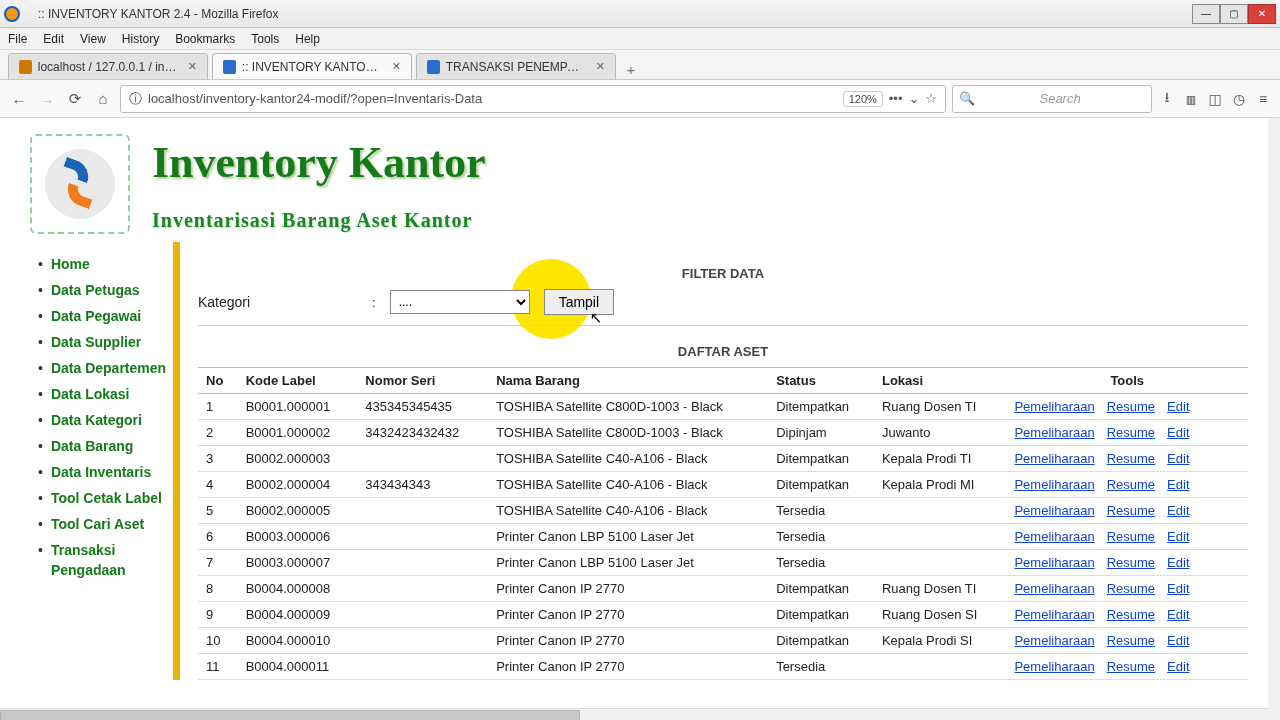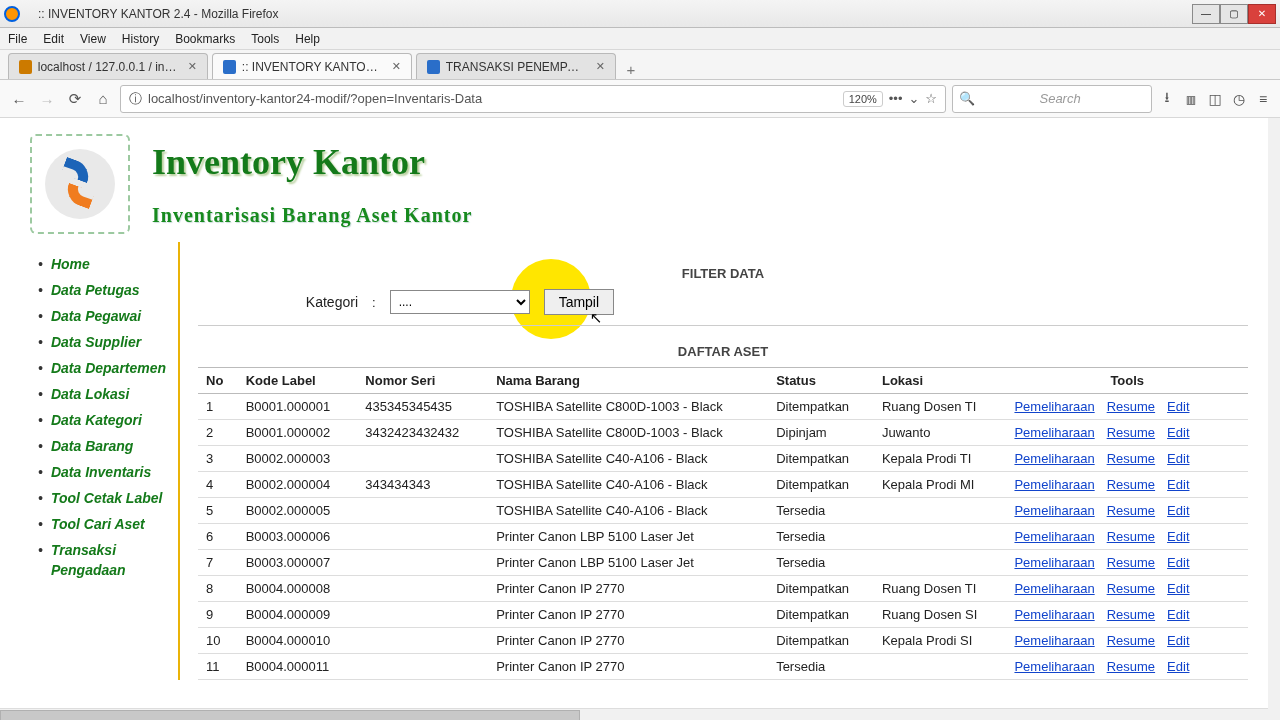--- a/index.html
+++ b/index.html
@@ -39,36 +39,36 @@
 .tool-icon { width:18px; height:18px; color:#555; display:flex; align-items:center; justify-content:center; font-size:14px; }
 
 
 .viewport { position:relative; height:604px; overflow:hidden; border-right:12px solid #f1f1f1; }
 .page { padding:10px 20px 0 30px; }
 .banner { display:flex; align-items:center; gap:22px; padding:6px 0 8px 0; }
 .banner-logo { width:100px; height:100px; border:2px dashed #9cc9a0; border-radius:6px; display:flex; align-items:center; justify-content:center; }
 .logo-circle { width:70px; height:70px; border-radius:50%; background:#e9e9e9; position:relative; }
 .logo-arrow1 { position:absolute; left:18px; top:12px; width:28px; height:18px; border-top:10px solid #1c64b8; border-right:10px solid #1c64b8; border-top-right-radius:22px; transform:rotate(20deg); }
 .logo-arrow2 { position:absolute; left:20px; top:38px; width:28px; height:18px; border-bottom:10px solid #f07c1f; border-left:10px solid #f07c1f; border-bottom-left-radius:22px; transform:rotate(20deg); }
-.banner-title { font-family: Georgia, "Times New Roman", serif; font-size:36px; font-weight:bold; color:#147a1a; text-shadow:2px 2px 2px #b8cf9d; }
+.banner-title { font-family: Georgia, "Times New Roman", serif; font-size:44px; font-weight:bold; color:#147a1a; text-shadow:2px 2px 2px #b8cf9d; }
 .banner-sub { font-family: Georgia, serif; font-size:20px; color:#178a1e; letter-spacing:1px; font-weight:bold; text-shadow:1px 1px 1px #cdd; margin-top:21px; }
 
 .layout { display:flex; gap:18px; }
-.sidebar { width:150px; border-right:2px solid #eab308; padding-top:6px;font-style:italic; }
+.sidebar { width:150px; border-right:7px solid #eab308; padding-top:6px; }
 .sidebar ul { list-style:none; padding-left:8px; }
 .sidebar li { display:flex; align-items:flex-start; gap:8px; margin:6px 0; }
 .sidebar li::before { content:"•"; color:#333; font-size:14px; line-height:20px; }
 .sidebar a { color:#147a1a; font-weight:bold; text-decoration:none; font-size:14px; line-height:20px; }
 
 .main { flex:1; padding-top:6px; overflow:hidden; }
 .page-title { text-align:right; font-size:34px; font-weight:900; letter-spacing:1px; white-space:nowrap; overflow:hidden; }
 
 .section-label { font-size:13px; font-weight:bold; color:#444; margin:18px 0 8px 0;text-align:center; }
 .filter-row { display:flex; align-items:center; gap:14px; margin-bottom:4px; }
-.filter-label { width:160px; font-size:14px; color:#222;text-align:right; }
+.filter-label { width:160px; font-size:14px; color:#222; }
 .filter-colon { color:#222; }
 .filter-select { border:1px solid #888; height:24px; width:140px; font-size:12px; padding:0 4px; background:#fff; }
 .tampil-btn { position:relative; border:1px solid #888; background:#efefef; height:26px; padding:0 14px; font-size:14px; cursor:pointer; }
 .highlight-circle { position:absolute; left:-33px; top:-30px; width:80px; height:80px; border-radius:50%; background:#ffe600; z-index:-1; }
 .cursor { position:absolute; font-size:15px; left:46px; top:20px; color:#000; }
 .filter-wrap { position:relative; display:inline-flex; align-items:center; }
 
 hr { border:none; border-top:1px solid #ccc; margin:10px 0 18px 0; }
 
 .table { width:100%; border-collapse:collapse; font-size:13px; }

